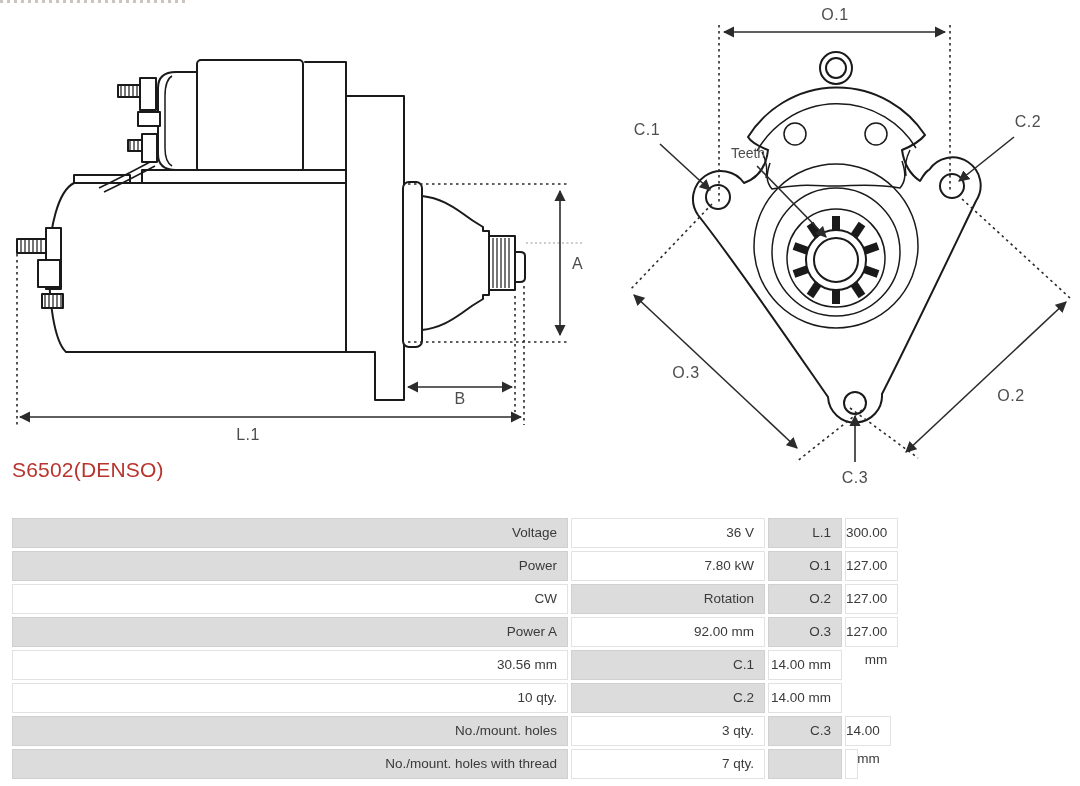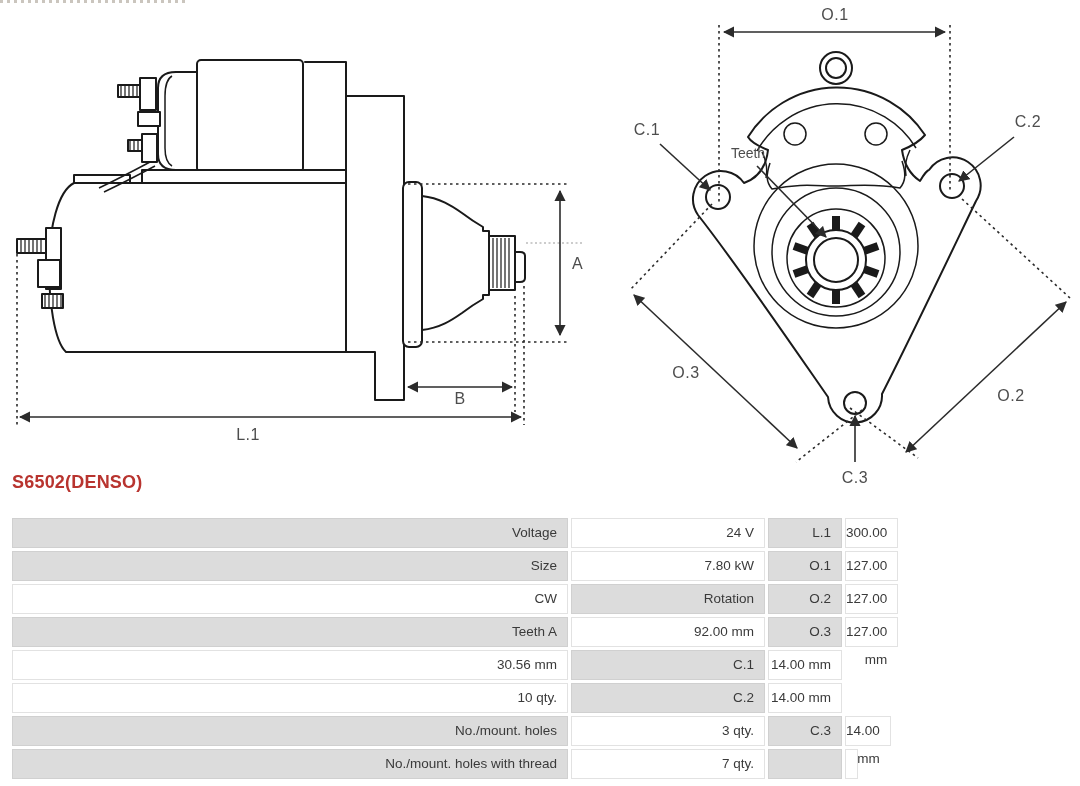--- a/index.html
+++ b/index.html
@@ -11,22 +11,22 @@
   .draw-line{fill:none;stroke:#1a1a1a;stroke-width:2;stroke-linejoin:round;stroke-linecap:round;}
   .draw-thin{fill:none;stroke:#1a1a1a;stroke-width:1.5;stroke-linejoin:round;}
   .draw-fill{fill:#ffffff;stroke:#1a1a1a;stroke-width:2;stroke-linejoin:round;}
   .hatch{stroke:#1a1a1a;stroke-width:1.2;}
   .dim{fill:none;stroke:#2b2b2b;stroke-width:1.6;}
   .dim-dot{fill:none;stroke:#2b2b2b;stroke-width:1.6;stroke-dasharray:2.5 3.5;}
   .dim-dot-gray{fill:none;stroke:#9a9a9a;stroke-width:1.2;stroke-dasharray:2 2.5;}
   .dim-label{fill:#4d4d4d;font-size:16px;letter-spacing:.5px;}
   .dim-label-sm{fill:#4d4d4d;font-size:14px;}
   .tooth{stroke:#1a1a1a;stroke-width:8;}
-  .title{position:absolute;left:12px;top:472px;font-size:18px;color:#b8342f;
-    font-weight:700;letter-spacing:.2px;}
+  .title{position:absolute;left:12px;top:458px;font-size:21px;color:#b8342f;
+    font-weight:400;letter-spacing:.2px;}
   .spec-table{position:absolute;left:12px;top:518px;width:846px;}
   .spec-row{display:grid;grid-template-columns:556px 194px 74px auto;column-gap:3px;
     margin-bottom:3px;height:30px;}
   .cell{box-sizing:border-box;height:30px;line-height:28px;font-size:13.5px;color:#3a3a3a;
     text-align:right;padding-right:10px;border:1px solid #d6d6d6;}
   .cell.lbl{background:#dcdcdc;border-color:#d0d0d0;}
   .cell.val{background:#ffffff;border-color:#e2e2e2;}
 </style>
 </head>
 <body>
@@ -167,38 +167,38 @@
       <path class="dim" marker-start="url(#arr)" d="M855,416 V462"></path>
       <text class="dim-label" x="855" y="483" text-anchor="middle">C.3</text>
     </g>
   </svg>
 
   <div class="title">S6502(DENSO)</div>
 
   <div class="spec-table">
     <div class="spec-row">
       <div class="cell lbl">Voltage</div>
-      <div class="cell val">24 V</div>
+      <div class="cell val">36 V</div>
       <div class="cell lbl">L.1</div>
       <div class="cell val">300.00 mm</div>
     </div>
     <div class="spec-row">
-      <div class="cell lbl">Size</div>
+      <div class="cell lbl">Power</div>
       <div class="cell val">7.80 kW</div>
       <div class="cell lbl">O.1</div>
       <div class="cell val">127.00 mm</div>
     </div>
     <div class="spec-row">
       <div class="cell val">CW</div>
       <div class="cell lbl">Rotation</div>
       <div class="cell lbl">O.2</div>
       <div class="cell val">127.00 mm</div>
     </div>
     <div class="spec-row">
-      <div class="cell lbl">Teeth A</div>
+      <div class="cell lbl">Power A</div>
       <div class="cell val">92.00 mm</div>
       <div class="cell lbl">O.3</div>
       <div class="cell val">127.00 mm</div>
     </div>
     <div class="spec-row">
       <div class="cell val">30.56 mm</div>
       <div class="cell lbl">C.1</div>
       <div class="cell val">14.00 mm</div>
     </div>
     <div class="spec-row">

